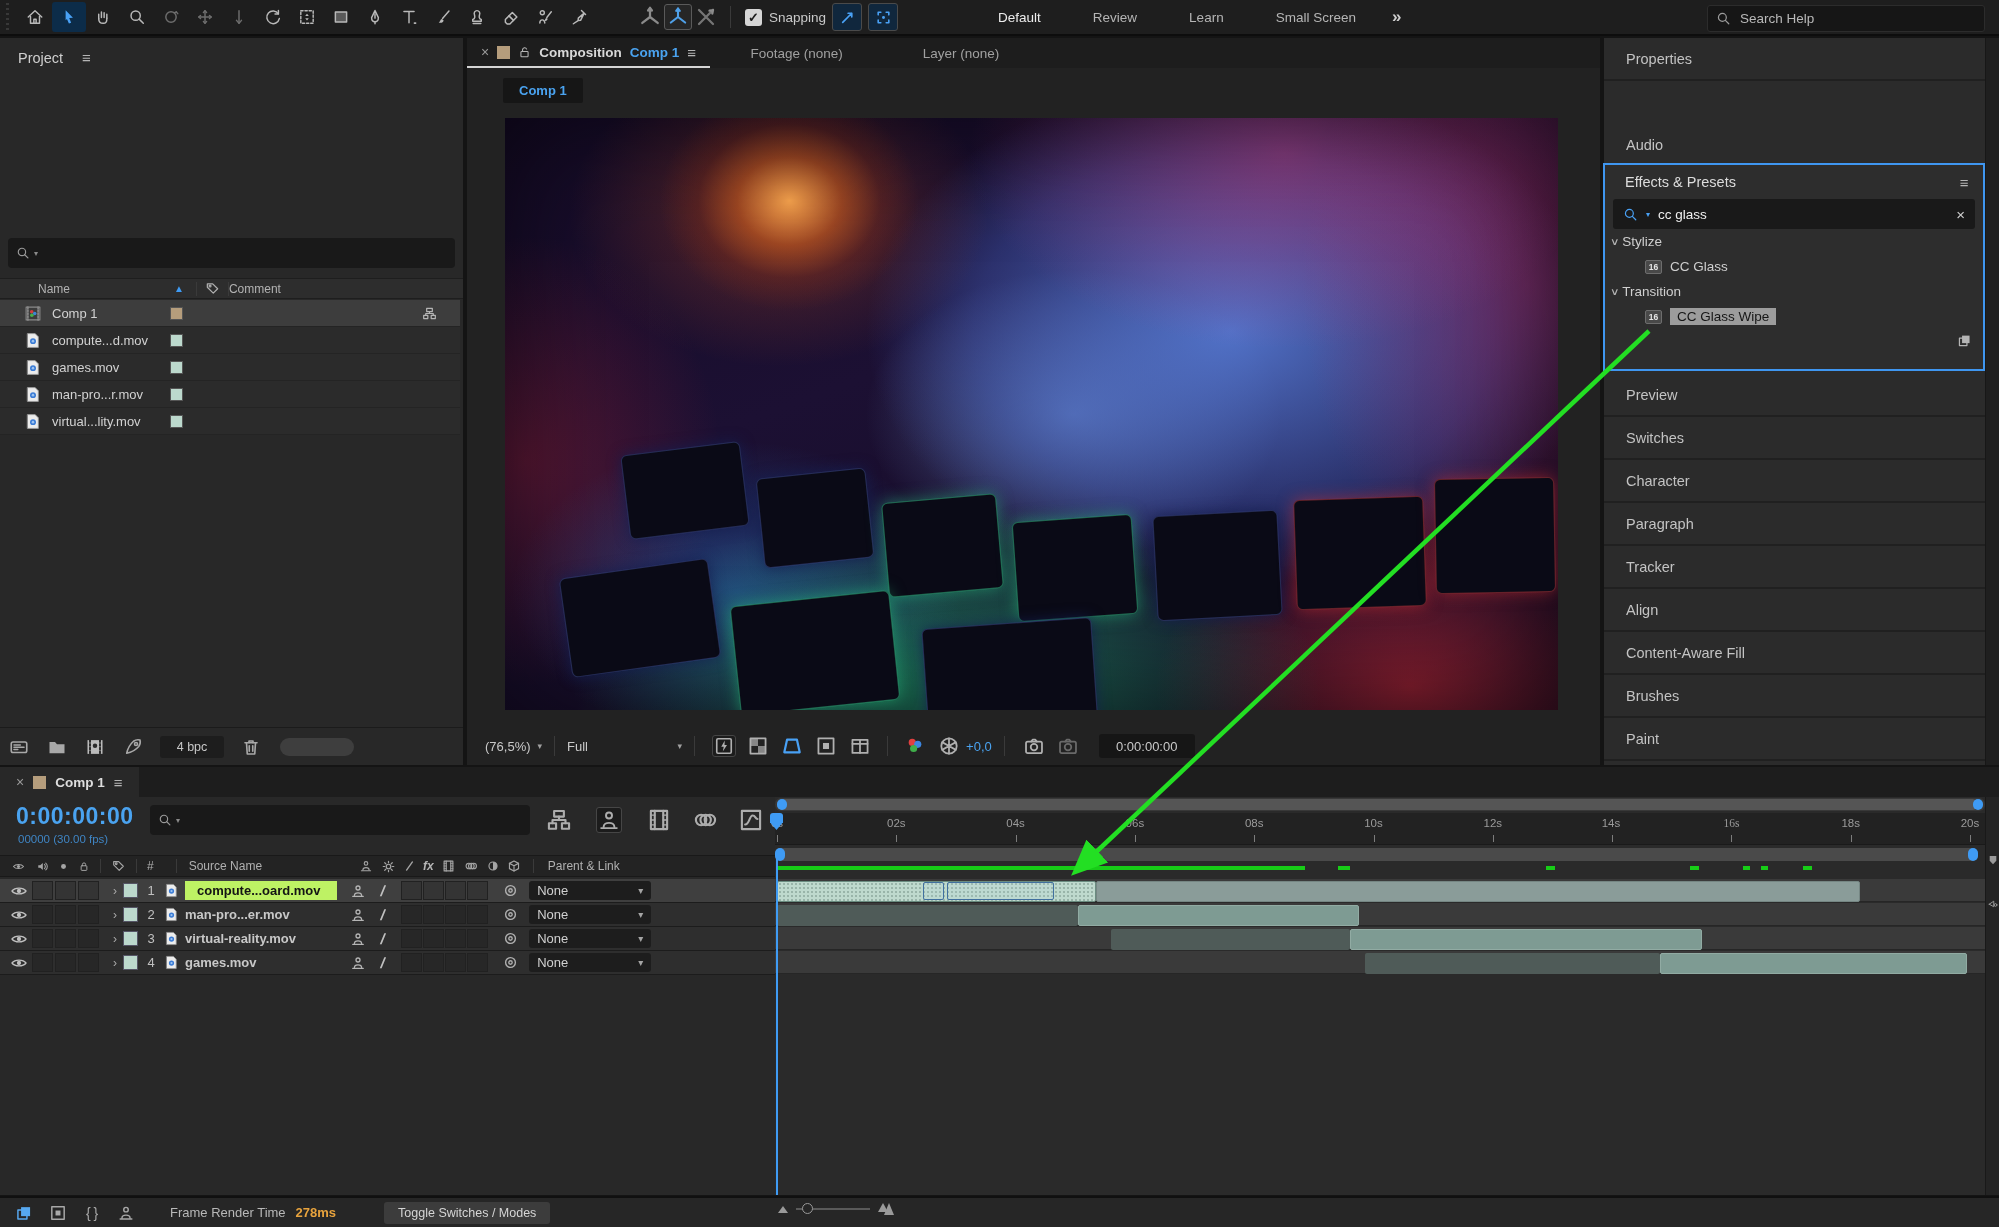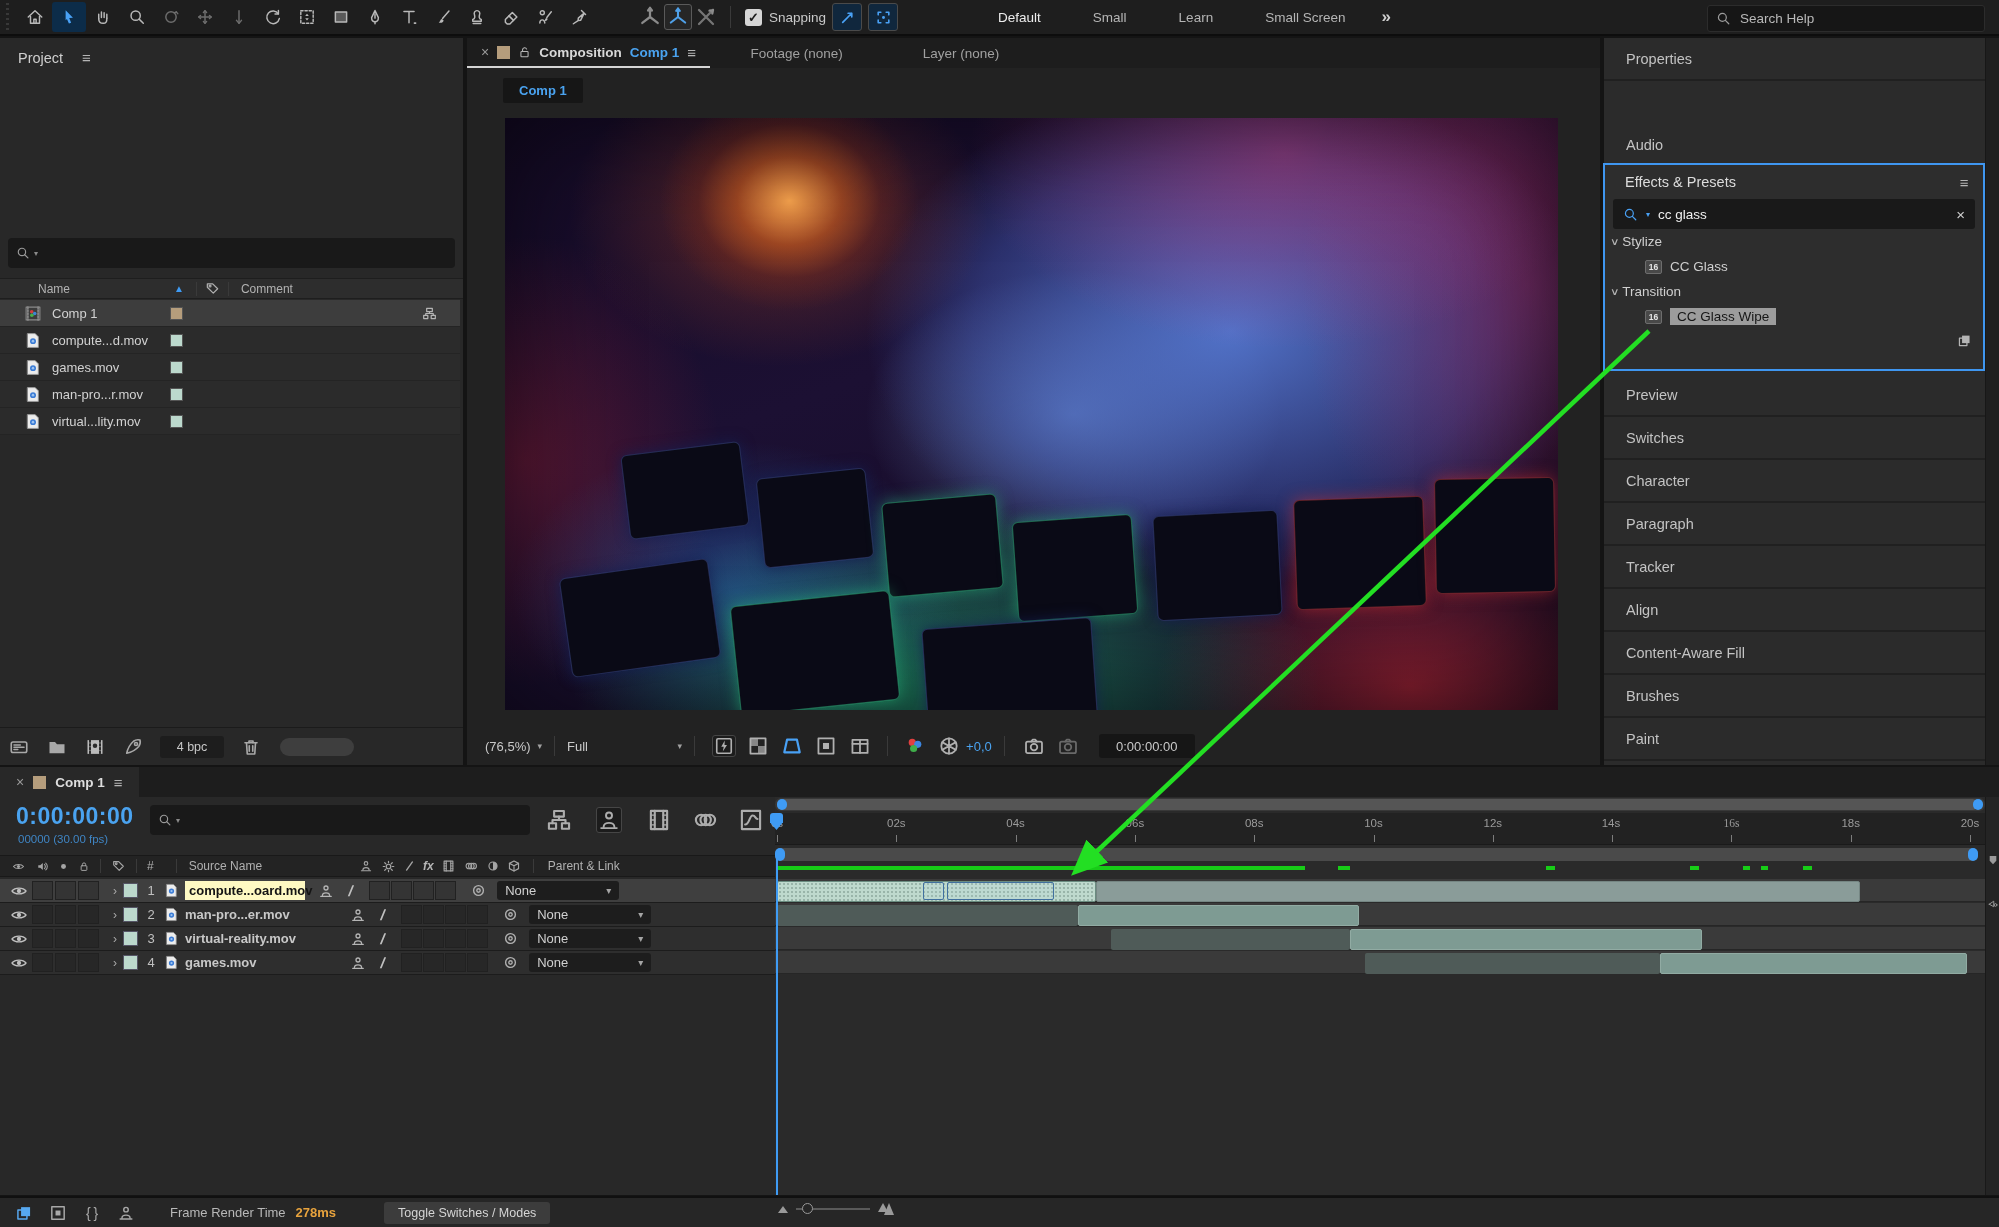--- a/index.html
+++ b/index.html
@@ -141,21 +141,21 @@
     border-bottom:1px solid #1c1c1c; display:flex; align-items:center; }
   .tl-row.sel { background:#3f3f3f; }
   .av-cell { width:22px; height:18px; margin-left:8px; color:#c0c0c0; }
   .blank-cell { width:21px; height:19px; background:#272727; border:1px solid #212121; margin-left:2px; }
   .tl-row.sel .blank-cell { background:#343434; }
   .twirl { color:#a8a8a8; margin:0 6px 0 14px; font-size:12px; }
   .lay-sw { width:15px; height:15px; background:#bcd9cd; border:1px solid #556; }
   .lay-num { width:26px; text-align:center; color:#c0c0c0; font-size:13px; }
   .doc-ic { width:15px; height:17px; margin-right:6px; }
   .lay-name { width:152px; font-size:13px; color:#c8c8c8; font-weight:bold; }
-  .lay-name.sel { background:#fef9c3; color:#141414; padding:2px 4px; width:120px; }
+  .lay-name.sel { background:#bef264; color:#141414; padding:2px 12px; width:152px; }
   .sw-shy { width:18px; height:16px; color:#b5b5b5; margin-left:12px; }
   .sw-slash { color:#c0c0c0; font-size:15px; margin-left:14px; transform:skewX(-12deg); font-weight:bold; }
   .sw-cells { display:flex; margin-left:16px; gap:1px; }
   .sw-cells i { width:21px; height:19px; background:#272727; border:1px solid #212121; }
   .tl-row.sel .sw-cells i { background:#343434; }
   .whip { width:17px; height:17px; color:#b0b0b0; margin-left:14px; }
   .pdd { margin-left:10px; width:122px; height:19px; background:#1d1d1d; border-radius:3px;
     display:flex; align-items:center; justify-content:space-between; padding:0 8px; color:#d0d0d0; font-size:13px; }
   .pdd .ar { color:#a5a5a5; font-size:10px; }
   #tl-hsb { left:775px; top:31px; width:1210px; height:13px; background:#383838; border-radius:6px; }
@@ -339,21 +339,21 @@
         </svg>
       </span>
     <span class="snapbox">
         <svg viewBox="0 0 16 16" fill="none" stroke="currentColor" stroke-width="1.3" stroke-linecap="round" stroke-linejoin="round">
           <path d="M3 5.5 V3 H5.5 M10.5 3 H13 V5.5 M13 10.5 V13 H10.5 M5.5 13 H3 V10.5" stroke-width="1.5"></path>
           <circle cx="8" cy="8" r="1.4" fill="currentColor" stroke="none"></circle>
         </svg>
       </span>
     <span style="width:74px"></span>
     <span class="wslabel active">Default</span>
-    <span class="wslabel">Small</span>
+    <span class="wslabel">Review</span>
     <span class="wslabel">Learn</span>
     <span class="wslabel">Small Screen</span>
     <span id="ws-overflow">»</span>
   </div>
   <div class="abs" id="help-search">
     <span class="icon" style="width:15px;height:15px">
         <svg viewBox="0 0 16 16" fill="none" stroke="currentColor" stroke-width="1.3" stroke-linecap="round" stroke-linejoin="round">
           <circle cx="6.8" cy="6.8" r="4.2"></circle>
           <path d="M10 10 L13.6 13.6"></path>
         </svg>
@@ -378,21 +378,21 @@
       <span style="margin-left:38px">Name</span>
       <span style="margin-left:104px;color:#3f9bf4;font-size:10px">▲</span>
       <span class="sep-v" style="height:14px;margin-left:12px"></span>
       <span class="icon" style="width:15px;height:15px;margin-left:8px;color:#b0b0b0">
           <svg viewBox="0 0 16 16" fill="none" stroke="currentColor" stroke-width="1.3" stroke-linecap="round" stroke-linejoin="round">
             <path d="M2.5 3 H8.2 L13.5 8.3 L8.8 13 L2.5 6.7 Z"></path>
             <circle cx="5.4" cy="5.4" r="1"></circle>
           </svg>
         </span>
       <span class="sep-v" style="height:14px;margin-left:8px"></span>
-      <span style="margin-left:12px">Comment</span>
+      <span style="">Comment</span>
     </div>
     <div class="prj-row sel" style="top:262px">
       <span class="icon prj-ico">
           <svg viewBox="0 0 16 16" fill="none" stroke="currentColor" stroke-width="1.3" stroke-linecap="round" stroke-linejoin="round">
             <rect x="1.5" y="2" width="13" height="12" fill="#3c3c3c" stroke="#8a8a8a" stroke-width="1"></rect>
             <path d="M3.2 2 V14 M12.8 2 V14" stroke="#8a8a8a" stroke-width="1.6" stroke-dasharray="1.4 1.4"></path>
             <circle cx="6.8" cy="6.4" r="1.7" fill="#d43c3c" stroke="none"></circle>
             <circle cx="9.6" cy="8" r="1.7" fill="#3c86d4" stroke="none"></circle>
             <circle cx="6.9" cy="9.7" r="1.7" fill="#47b04a" stroke="none"></circle>
           </svg>

